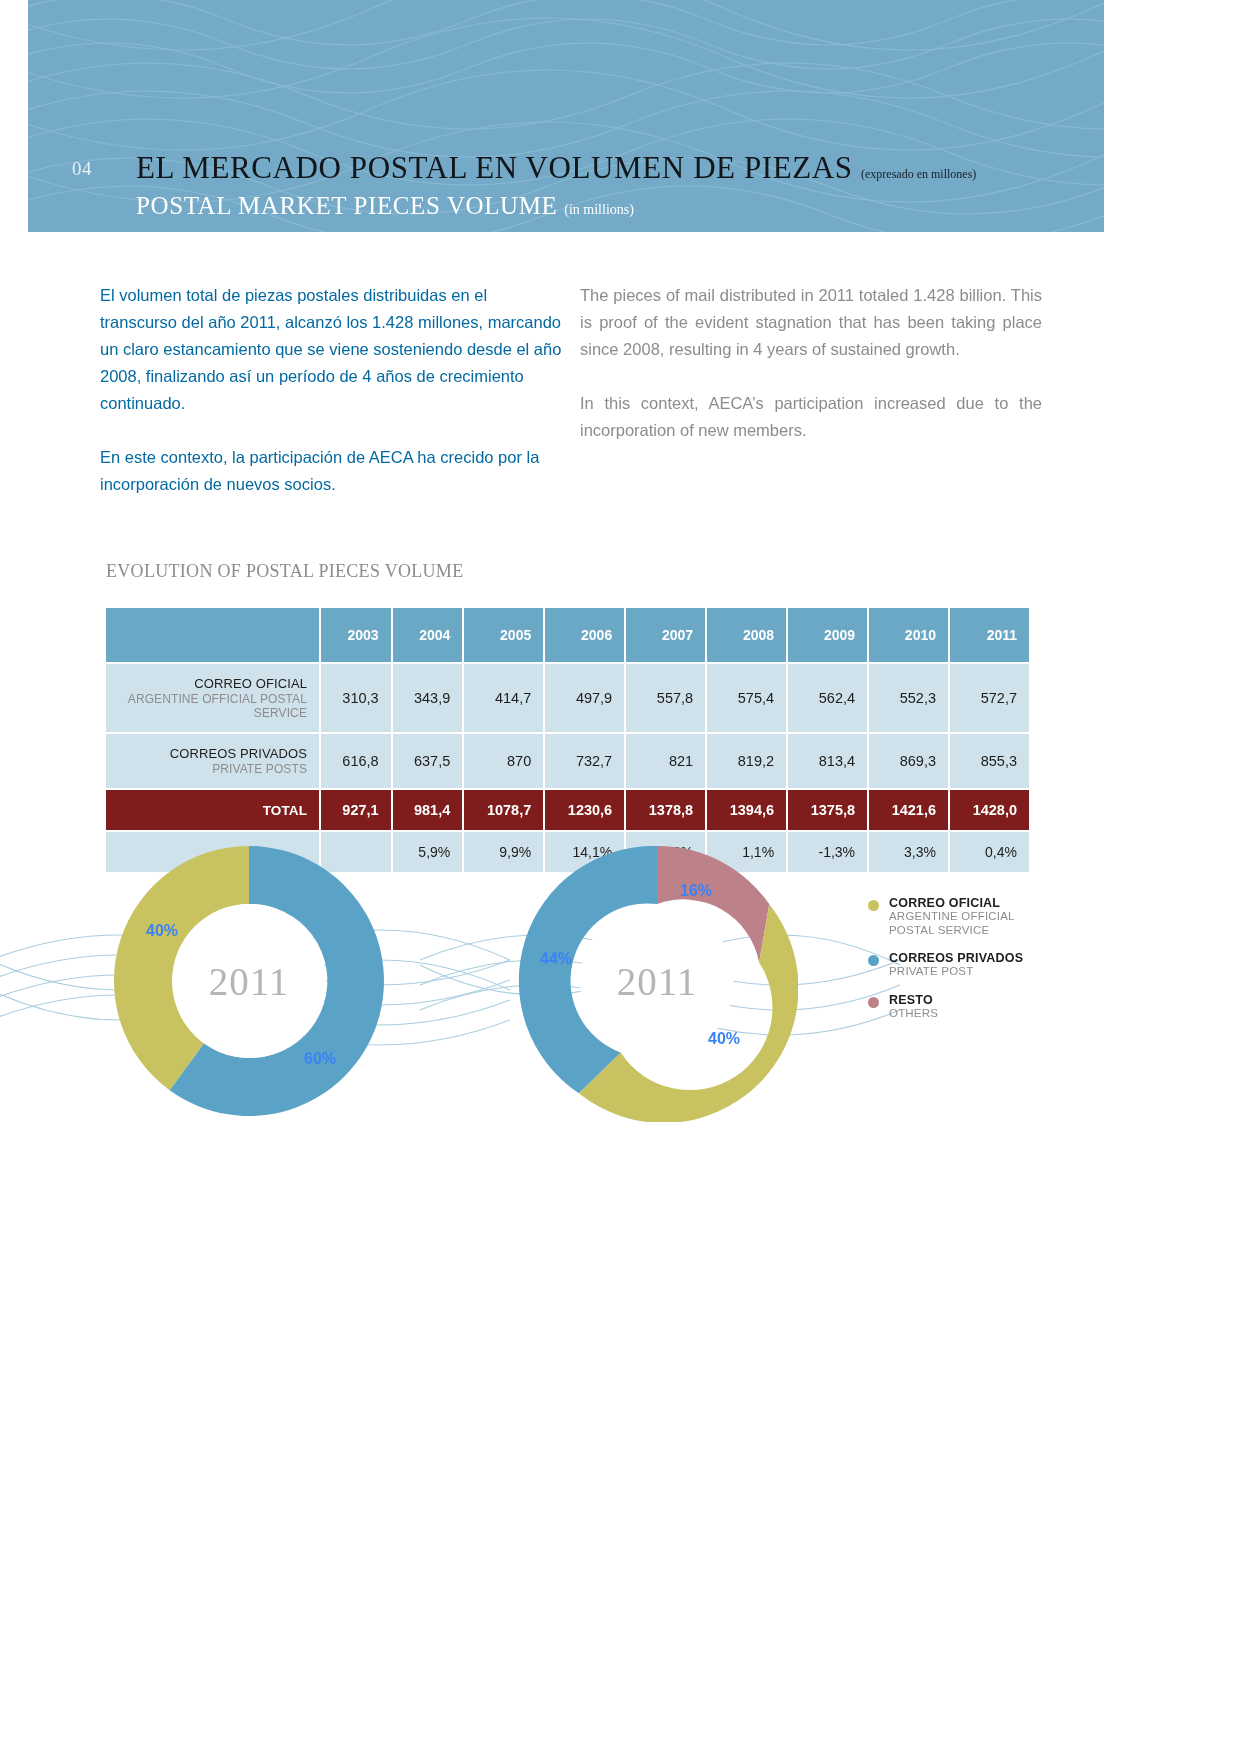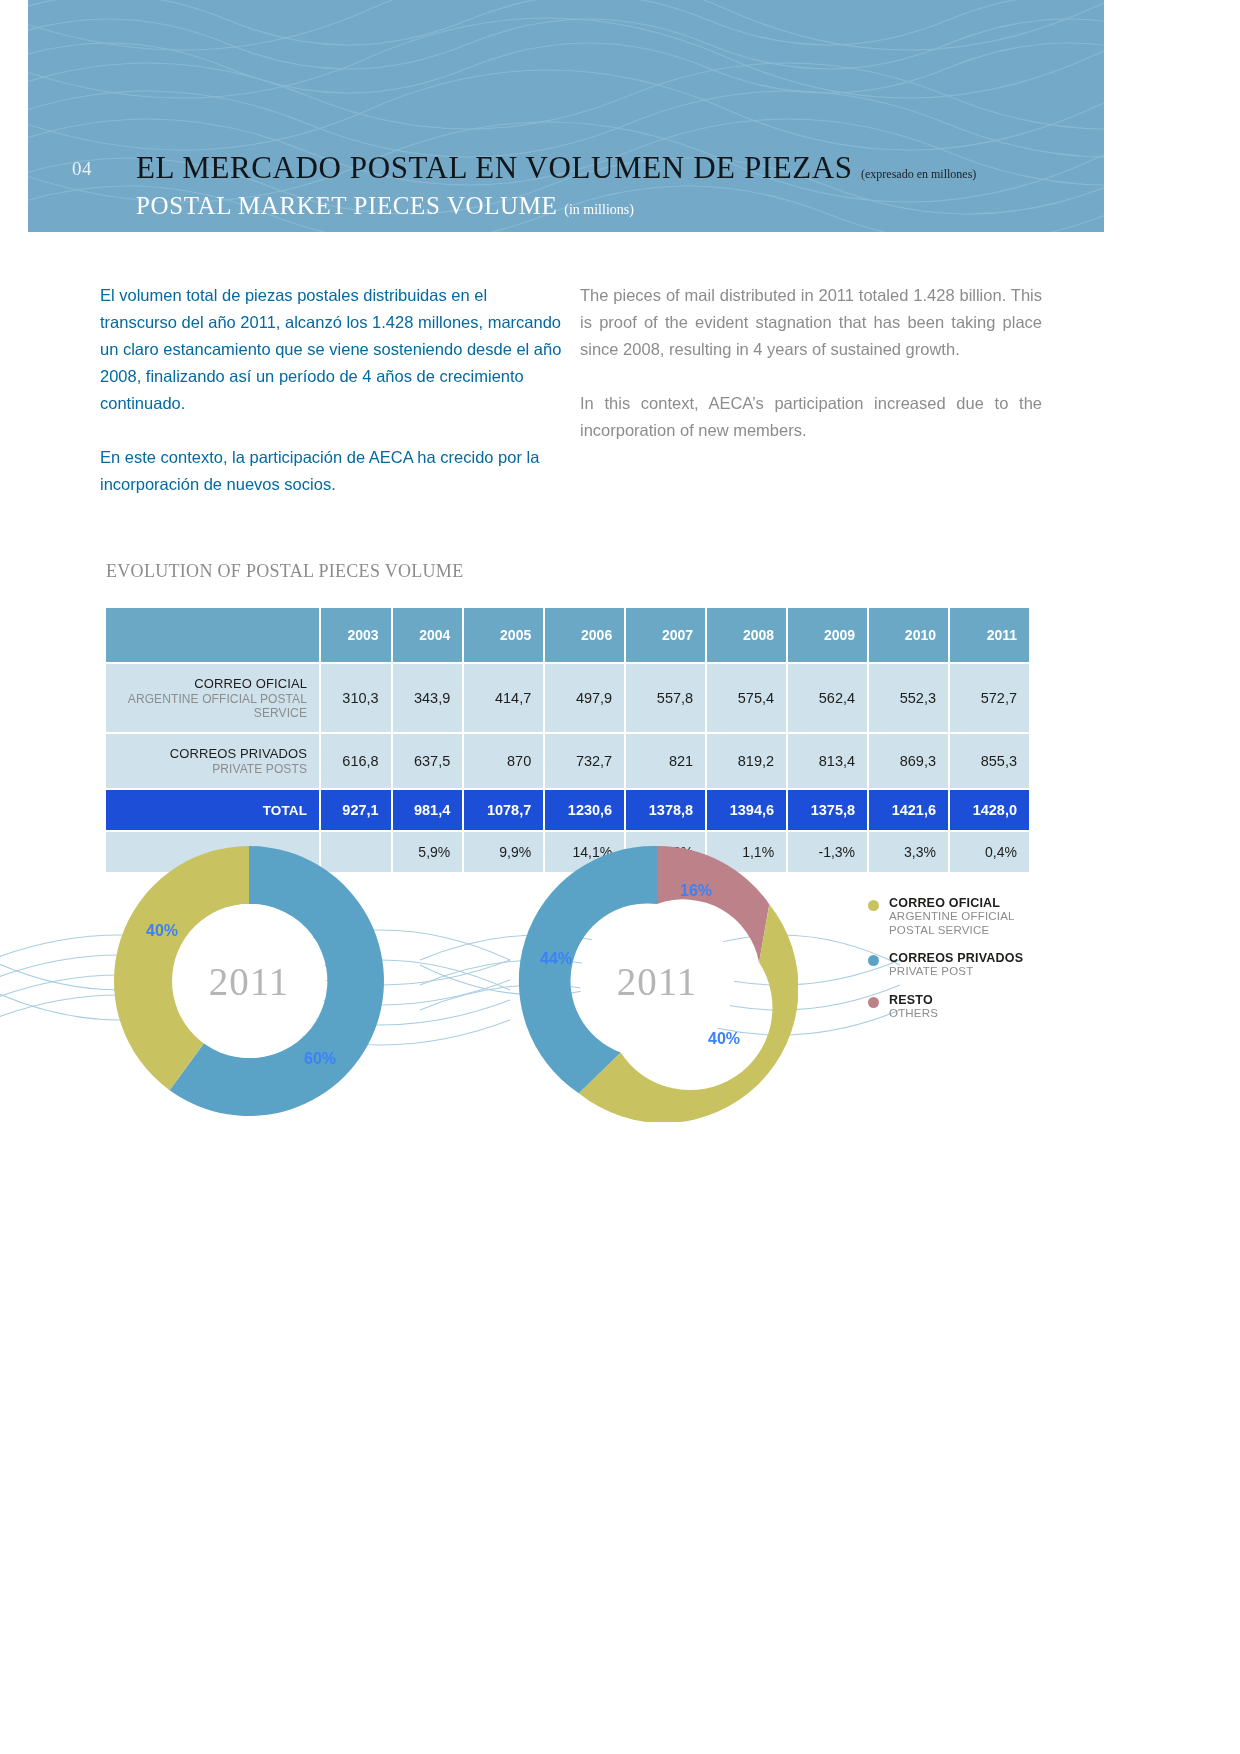--- a/index.html
+++ b/index.html
@@ -82,21 +82,21 @@
     width: 213px;
   }
   .rowlabel .l1 { display:block; font-size: 13px; color:#1d1d1b; font-weight:500; letter-spacing:.1px;}
   .rowlabel .l2 { display:block; font-size: 12px; color:#8c8c8c; letter-spacing:.1px; margin-top:1px;}
   .valcell {
     background: #cfe2ec; height: 49px;
     text-align: center; vertical-align: middle;
     font-size: 14.5px; color: #1d1d1b;
   }
   tr.total .rowlabel, tr.total .valcell {
-    background: #1d4ed8; color: #fff; height: 26px; font-weight: bold;
+    background: #7f1d1d; color: #fff; height: 26px; font-weight: bold;
   }
   tr.total .rowlabel .l1 { color:#fff; font-size:13.5px; font-weight:bold; }
   tr.pct .rowlabel, tr.pct .valcell {
     background: #cfe2ec; height: 40px; font-size: 14px;
   }
 
   
   .donut-section { position: absolute; left: 0; top: 830px; width: 1240px; height: 320px; }
   .wave-deco { position:absolute; left:0; top:40px; }
   .donut { position: absolute; }

